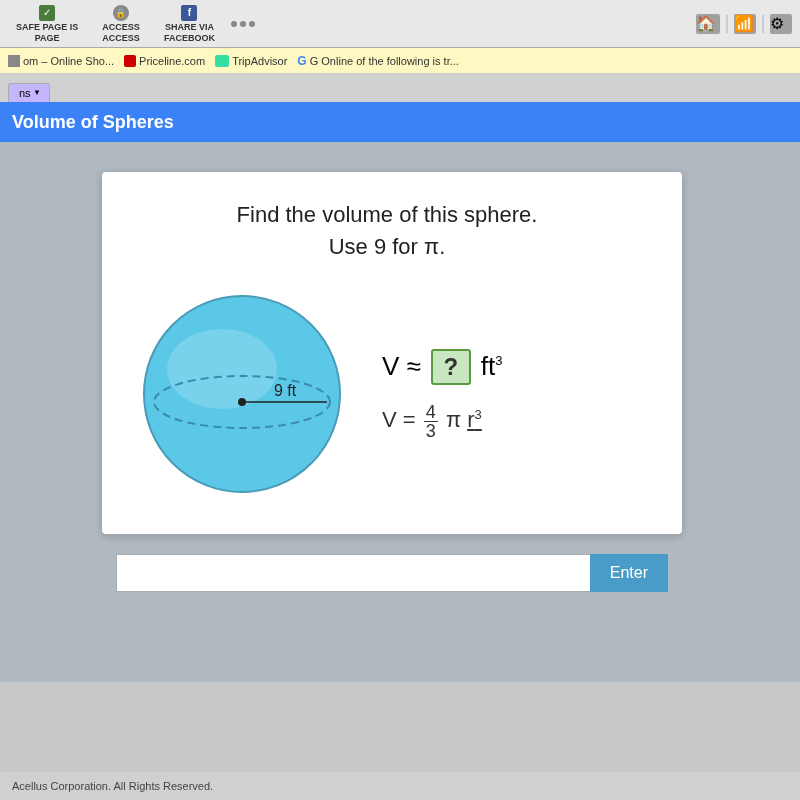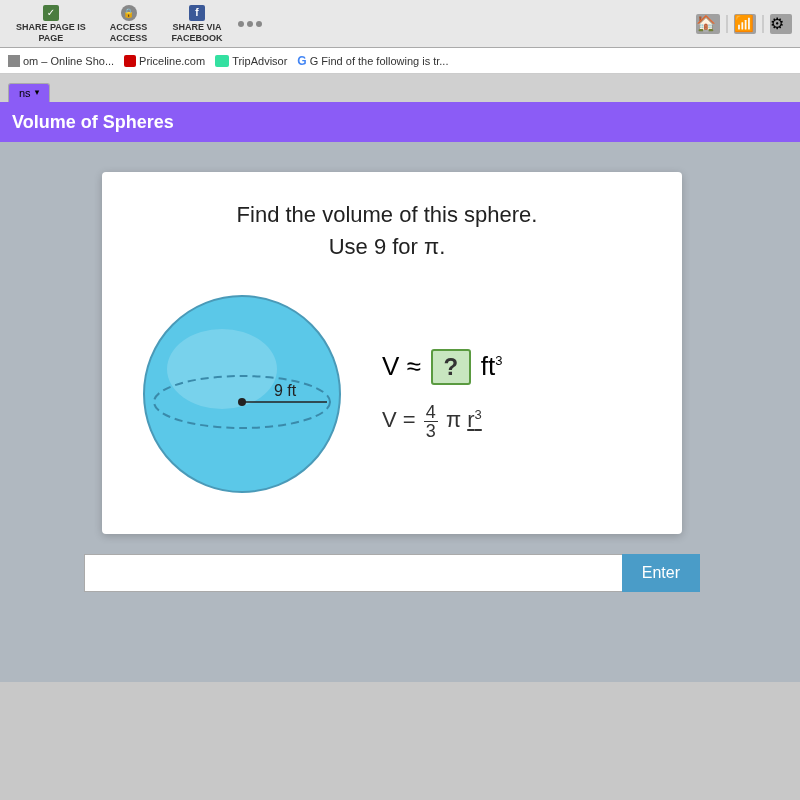--- a/index.html
+++ b/index.html
@@ -93,21 +93,21 @@
     }
 
     .toolbar-btn-text {
       font-size: 9px;
       color: #333;
       font-weight: bold;
     }
 
     
     .bookmarks-bar {
-      background: #ffffff;
+      background: #fef9c3;
       border-bottom: 1px solid #ccc;
       padding: 3px 8px;
       display: flex;
       align-items: center;
       gap: 10px;
       height: 26px;
       font-size: 11px;
       color: #333;
     }
 
@@ -138,35 +138,35 @@
     
     .tabs-bar {
       background: #d0d0d0;
       padding: 4px 8px 0 8px;
       display: flex;
       align-items: flex-end;
       height: 28px;
     }
 
     .tab-item {
-      background: #8b5cf6;
+      background: #c4b5fd;
       border: 1px solid #aaa;
       border-bottom: none;
       padding: 3px 10px;
       font-size: 11px;
       cursor: pointer;
       border-radius: 3px 3px 0 0;
       display: flex;
       align-items: flex-start;
       gap: 4px;
     }
 
     
     .page-header {
-      background: #8b5cf6;
+      background: #3b82f6;
       color: white;
       padding: 8px 12px;
       font-size: 18px;
       font-weight: bold;
       height: 40px;
       display: flex;
       align-items: center;
     }
 
     
@@ -274,21 +274,21 @@
       font-size: 18px;
     }
 
     sup {
       font-size: 13px;
     }
 
     
     .answer-area {
       display: flex;
-      width: 616px;
+      width: 552px;
       gap: 0;
       margin-top: 4px;
     }
 
     .answer-input {
       flex: 1;
       height: 38px;
       border: 1px solid #aaa;
       border-right: none;
       padding: 0 8px;
@@ -331,21 +331,21 @@
 </head>
 <body>
 
 <div style="position:relative; width:800px; height:800px;">
 
   <div class="browser-toolbar">
     <button class="toolbar-btn">
       <div class="icon-row">
         <div class="check-icon">✓</div>
       </div>
-      <span class="toolbar-btn-text">SHARE PAGE IS</span>
+      <span class="toolbar-btn-text">SAFE PAGE IS</span>
       <span class="toolbar-btn-text">PAGE</span>
     </button>
 
     <button class="toolbar-btn">
       <div class="icon-row">
         <div class="lock-icon">🔒</div>
       </div>
       <span class="toolbar-btn-text">ACCESS</span>
       <span class="toolbar-btn-text">ACCESS</span>
     </button>
@@ -383,21 +383,21 @@
     <span class="bookmark-item">
       <span class="bookmark-icon priceline" style="display:inline-block;width:12px;height:12px;background:#cc0000;border-radius:2px;"></span>
       <span>Priceline.com</span>
     </span>
     <span class="bookmark-item">
       <span class="bookmark-icon tripadvisor" style="display:inline-block;width:14px;height:12px;background:#34e0a1;border-radius:2px;"></span>
       <span>TripAdvisor</span>
     </span>
     <span class="bookmark-item">
       <span style="font-size:12px;font-weight:bold;color:#4285f4;">G</span>
-      <span>G Find of the following is tr...</span>
+      <span>G Online of the following is tr...</span>
     </span>
   </div>
 
   <div class="tabs-bar">
     <div class="tab-item">
       <span>ns</span>
       <span style="font-size:9px;">▾</span>
     </div>
   </div>
 
@@ -456,14 +456,17 @@
 
     <div class="answer-area">
       <input class="answer-input" type="text" placeholder="" style="">
       <button class="enter-btn">
         <span>Enter</span>
       </button>
     </div>
 
   </div>
 
+  <div class="footer">
+    <span>Acellus Corporation.  All Rights Reserved.</span>
+  </div>
 
 </div>
 
 </body></html>

